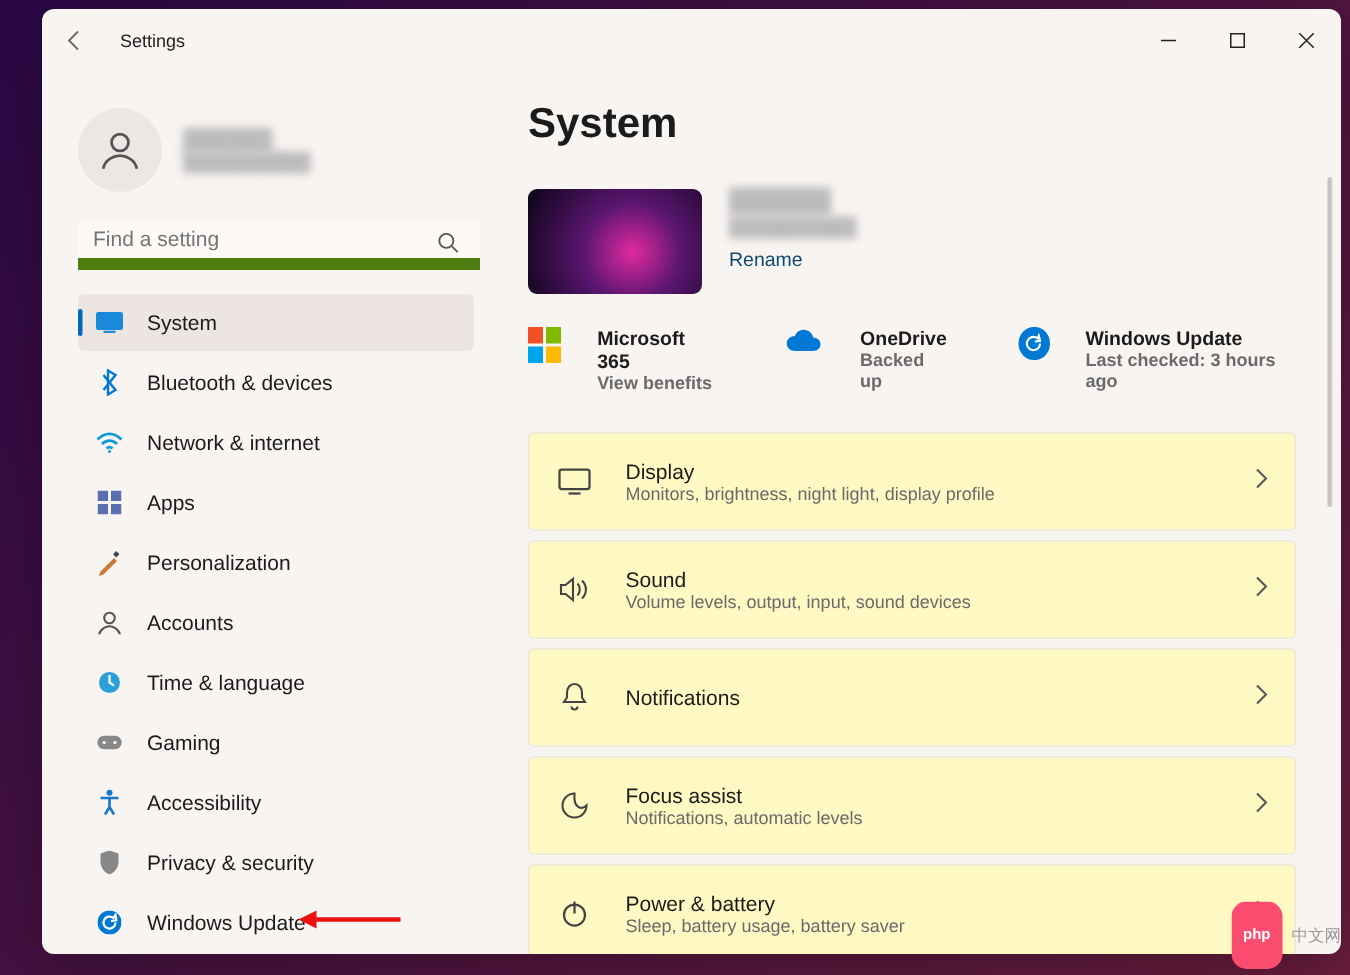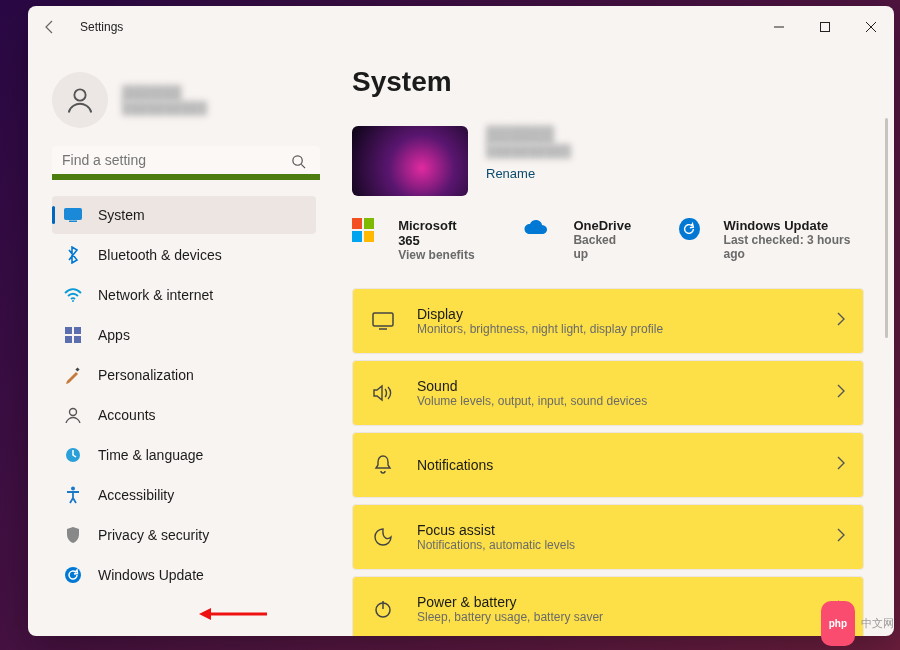--- a/index.html
+++ b/index.html
@@ -12,21 +12,21 @@
   .app-title { font-size:12px; color:#222;}
   .win-controls { display:flex;}
   .win-btn { width:46px; height:32px; display:flex; align-items:center; justify-content:center; color:#222;}
   .body { flex:1; display:flex; overflow:hidden;}
   .sidebar { width:300px; padding:10px 12px 0 24px; display:flex; flex-direction:column;}
   .profile { display:flex; align-items:center; gap:14px; margin:14px 0 18px 0;}
   .avatar { width:56px; height:56px; border-radius:50%; background:#ece7e4; display:flex; align-items:center; justify-content:center; color:#555;}
   .profile-text .p-name { font-size:14px; font-weight:600; color:#bbb; filter: blur(3px);}
   .profile-text .p-mail { font-size:12px; color:#bbb; filter: blur(3px);}
   .search-wrap { position:relative; margin-bottom:16px;}
-  .search { width:268px; height:34px; border:none; border-bottom:6px solid #4d7c0f; background:#fbf8f6; padding:0 34px 0 10px; font-size:14px; outline:none; border-radius:4px 4px 0 0;}
+  .search { width:268px; height:34px; border:none; border-bottom:8px solid #4d7c0f; background:#fbf8f6; padding:0 34px 0 10px; font-size:14px; outline:none; border-radius:4px 4px 0 0;}
   .search-icon { position:absolute; right:10px; top:8px; color:#555;}
   .nav { list-style:none; display:flex; flex-direction:column; gap:2px;}
   .nav-item { display:flex; align-items:center; gap:16px; height:38px; padding:0 12px; border-radius:4px; font-size:14px; color:#1b1b1b; cursor:default; position:relative;}
   .nav-item.selected { background:#ece5e1;}
   .nav-item.selected::before { content:""; position:absolute; left:0; top:10px; bottom:10px; width:3px; background:#0067c0; border-radius:3px;}
   .nav-icon { width:18px; height:18px; display:flex; align-items:center; justify-content:center;}
   .main { flex:1; padding:18px 0 0 24px; overflow:hidden; position:relative;}
   .main-scroll { height:100%; overflow-y:auto; padding-right:30px;}
   .page-title { font-size:28px; font-weight:600; color:#1b1b1b; margin-bottom:28px;}
   .device-row { display:flex; gap:18px; margin-bottom:22px;}
@@ -36,21 +36,21 @@
   .rename { color:#0c4a6e; font-size:13px; text-decoration:none;}
   .promo-row { display:flex; gap:48px; margin-bottom:26px; align-items:flex-start;}
   .promo { display:flex; gap:24px; align-items:flex-start;}
   .promo-title { font-size:13px; font-weight:600; color:#1b1b1b;}
   .promo-sub { font-size:12px; color:#6a6a6a;font-weight:bold;}
   .ms-logo { width:24px; height:24px; display:grid; grid-template-columns:1fr 1fr; grid-template-rows:1fr 1fr; gap:2px;}
   .ms-logo span:nth-child(1){background:#f25022;} .ms-logo span:nth-child(2){background:#7fba00;} .ms-logo span:nth-child(3){background:#00a4ef;} .ms-logo span:nth-child(4){background:#ffb900;}
   .cloud-icon{ color:#0078d4; }
   .sync-icon{ width:22px; height:22px; border-radius:50%; background:#0078d4; color:#fff; display:flex; align-items:center; justify-content:center;}
   .cards { display:flex; flex-direction:column; gap:6px;}
-  .card { background:#fde047; border:1px solid #ebe6e3; border-radius:4px; height:66px; display:flex; align-items:center; padding:0 18px; gap:22px;}
+  .card { background:#fef9c3; border:1px solid #ebe6e3; border-radius:4px; height:66px; display:flex; align-items:center; padding:0 18px; gap:22px;}
   .card-icon { width:24px; color:#444; display:flex; align-items:center; justify-content:center;}
   .card-text { flex:1;}
   .card-title { font-size:14px; color:#1b1b1b;}
   .card-sub { font-size:12px; color:#6a6a6a;}
   .chev { color:#555;}
   .scrollbar-fake { position:absolute; right:6px; top:70px; width:3px; height:220px; background:#c9c3bf; border-radius:3px;}
   .arrow-annot { position:absolute; left:199px; bottom:22px; pointer-events:none;}
   .watermark { position:absolute; right:6px; bottom:4px; display:flex; align-items:center; gap:6px; font-size:11px; color:#999; pointer-events:none;}
   .php-badge { background:#fa4c6f; color:#fff; font-size:10px; font-weight:700; padding:17px 8px; border-radius:10px;}
 </style>
@@ -171,20 +171,30 @@
             <span class="nav-icon">
               <svg width="16" height="16" viewBox="0 0 16 16">
                 <circle cx="8" cy="8" r="7" fill="#2aa0d8"></circle>
                 <path d="M8 3v5l3 2" stroke="#fff" fill="none" stroke-width="1.5"></path>
               </svg>
             </span>
             <span>Time &amp; language</span>
           </li>
           <li class="nav-item">
             <span class="nav-icon">
+              <svg width="20" height="14" viewBox="0 0 20 14">
+                <rect x="1" y="2" width="18" height="10" rx="5" fill="#888"></rect>
+                <circle cx="6" cy="7" r="1.2" fill="#fff"></circle>
+                <circle cx="14" cy="7" r="1.2" fill="#fff"></circle>
+              </svg>
+            </span>
+            <span>Gaming</span>
+          </li>
+          <li class="nav-item">
+            <span class="nav-icon">
               <svg width="14" height="18" viewBox="0 0 14 18">
                 <circle cx="7" cy="2.5" r="2" fill="#1978c8"></circle>
                 <path d="M1 6h12M7 6v6M4 17l3-5 3 5" stroke="#1978c8" stroke-width="1.8" fill="none"></path>
               </svg>
             </span>
             <span>Accessibility</span>
           </li>
           <li class="nav-item">
             <span class="nav-icon">
               <svg width="14" height="16" viewBox="0 0 14 16">

